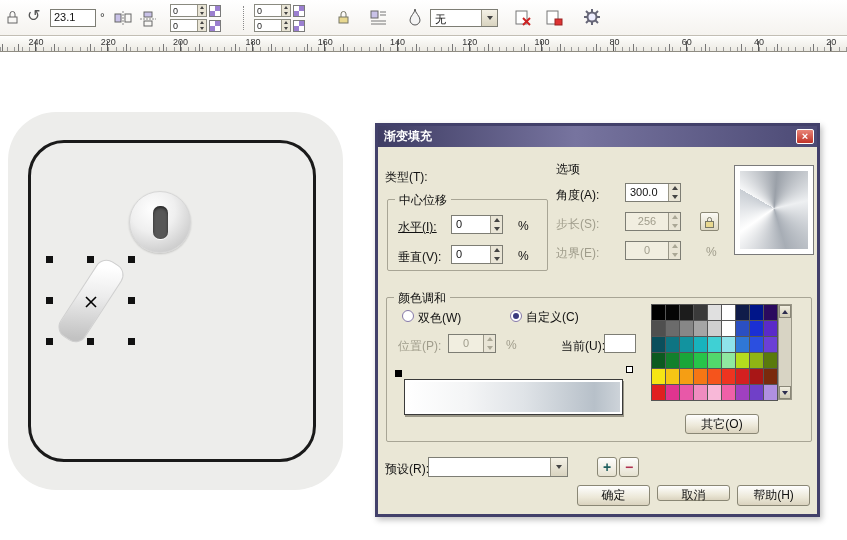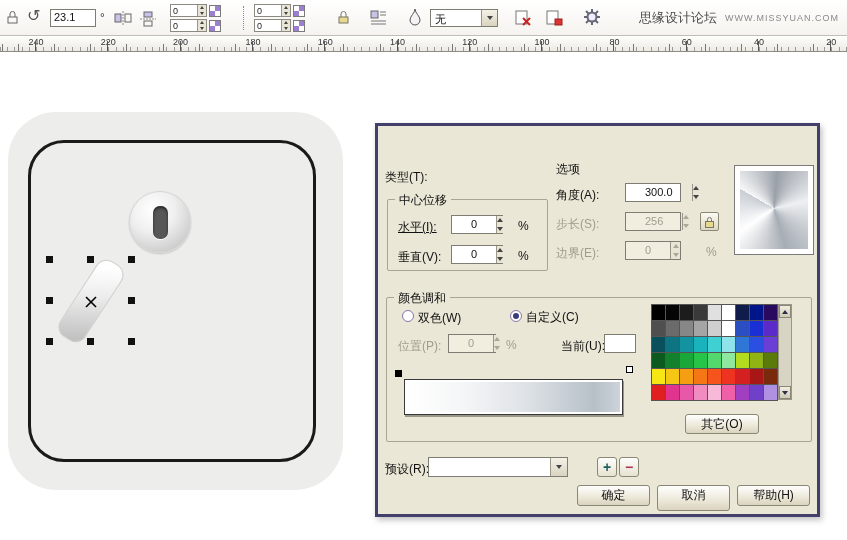--- a/index.html
+++ b/index.html
@@ -66,27 +66,27 @@
                color:#fff; font-size:12px; font-weight:bold; line-height:21px; padding-left:6px; }
   .close-btn { position:absolute; right:3px; top:3px; width:18px; height:15px; border:1px solid #fff; border-radius:2px;
                background:linear-gradient(#e98578,#c03328); color:#fff; font-size:11px; line-height:13px;
                text-align:center; font-weight:bold; }
   .dlg-body { position:absolute; left:0; top:21px; width:439px; height:367px; font-size:12px; color:#111; }
   .abs { position:absolute; }
   .lbl { font-size:12px; color:#111; white-space:nowrap; }
   .lbl.dis, .dis { color:#a09d8c; }
 
   .spinfield { position:absolute; display:flex; height:19px; border:1px solid #7d7d74; background:#fff; }
-  .sf-text { font-size:11px; padding:2px 19px; color:#111; flex:1; }
+  .sf-text { font-size:11px; padding:2px 4px; color:#111; flex:1; }
   .sf-spin { width:12px; border-left:1px solid #9a9788; display:flex; flex-direction:column; }
   .sf-spin > div { flex:1; background:#e9e5d6; display:flex; align-items:center; justify-content:center; }
   .sf-spin .tri-up { border-left-width:3px;border-right-width:3px;border-bottom-width:4px; }
   .sf-spin .tri-dn { border-left-width:3px;border-right-width:3px;border-top-width:4px; }
   .spinfield.disabled { background:#f1eee0; }
-  .spinfield.disabled .sf-text { color:#a09d8c; }
+  .spinfield.disabled .sf-text { color:#a09d8c;text-align:center; }
   .spinfield.disabled .tri-up { border-bottom-color:#aaa796; }
   .spinfield.disabled .tri-dn { border-top-color:#aaa796; }
 
   .dd { position:absolute; display:flex; height:20px; border:1px solid #7d7d74; background:#fff; }
   .dd .dd-val { flex:1; font-size:12px; padding:2px 4px; }
   .dd .dd-val.hl { background:#4343a2; color:#fff; margin:1px; padding:1px 4px; }
   .dd .combo-btn { width:17px; }
 
   .groupbox { position:absolute; border:1px solid #a8a595; border-radius:2px; }
   .legend { position:absolute; top:-8px; left:7px; background:#eae7d6; padding:0 4px; font-size:12px; }
@@ -264,24 +264,20 @@
         <g stroke="#667" stroke-width="2">
           <line x1="9" y1="1" x2="9" y2="17"></line>
           <line x1="1" y1="9" x2="17" y2="9"></line>
           <line x1="3" y1="3" x2="15" y2="15"></line>
           <line x1="15" y1="3" x2="3" y2="15"></line>
         </g>
         <circle cx="9" cy="9" r="4.5" fill="#eef" stroke="#667" stroke-width="2"></circle>
       </svg>
   </div>
 
-  <div class="brand-wrap">
-    <span class="brand">思缘设计论坛</span>
-    <span class="brand-url">WWW.MISSYUAN.COM</span>
-  </div>
 </div>
 
 <div class="ruler">
   <div>
       <span class="ruler-num" style="left: 36px;">240</span>
       <span class="ruler-num" style="left: 108.3px;">220</span>
       <span class="ruler-num" style="left: 180.6px;">200</span>
       <span class="ruler-num" style="left: 252.9px;">180</span>
       <span class="ruler-num" style="left: 325.2px;">160</span>
       <span class="ruler-num" style="left: 397.5px;">140</span>
@@ -315,20 +311,24 @@
   <div class="handle" style="left:128px;top:286px;"></div>
   <div class="sel-x">
     <svg width="12" height="12">
         <line x1="1" y1="1" x2="11" y2="11" stroke="#000" stroke-width="1.6"></line>
         <line x1="11" y1="1" x2="1" y2="11" stroke="#000" stroke-width="1.6"></line>
       </svg>
   </div>
 </div>
 
 <div class="dialog">
+  <div class="dlg-title">
+    <span>渐变填充</span>
+    <div class="close-btn">×</div>
+  </div>
 
   <div class="dlg-body">
 
     <div class="abs lbl" style="left:7px;top:22px;">类型(T):</div>
 
     <div class="abs lbl" style="left:178px;top:14px;">选项</div>
 
     <div class="abs lbl" style="left:178px;top:40px;">角度(A):</div>
     <div class="spinfield" style="left:247px;top:36px;width:56px;">
       <div class="sf-text">300.0</div>
@@ -514,16 +514,16 @@
       <div class="dd-val"></div>
       <div class="combo-btn">
           <i class="tri-dn"></i>
         </div>
     </div>
     <div class="sq-btn plus" style="left:219px;top:310px;">+</div>
     <div class="sq-btn minus" style="left:241px;top:310px;">−</div>
 
 
     <div class="xp-btn" style="left:199px;top:338px;width:73px;height:21px;line-height:19px;">确定</div>
-    <div class="xp-btn" style="left:279px;top:338px;width:73px;height:26px;line-height:19px;">取消</div>
+    <div class="xp-btn" style="left:279px;top:338px;width:73px;height:16px;line-height:19px;">取消</div>
     <div class="xp-btn" style="left:359px;top:338px;width:73px;height:21px;line-height:19px;">帮助(H)</div>
   </div>
 </div>
 
 </body></html>

